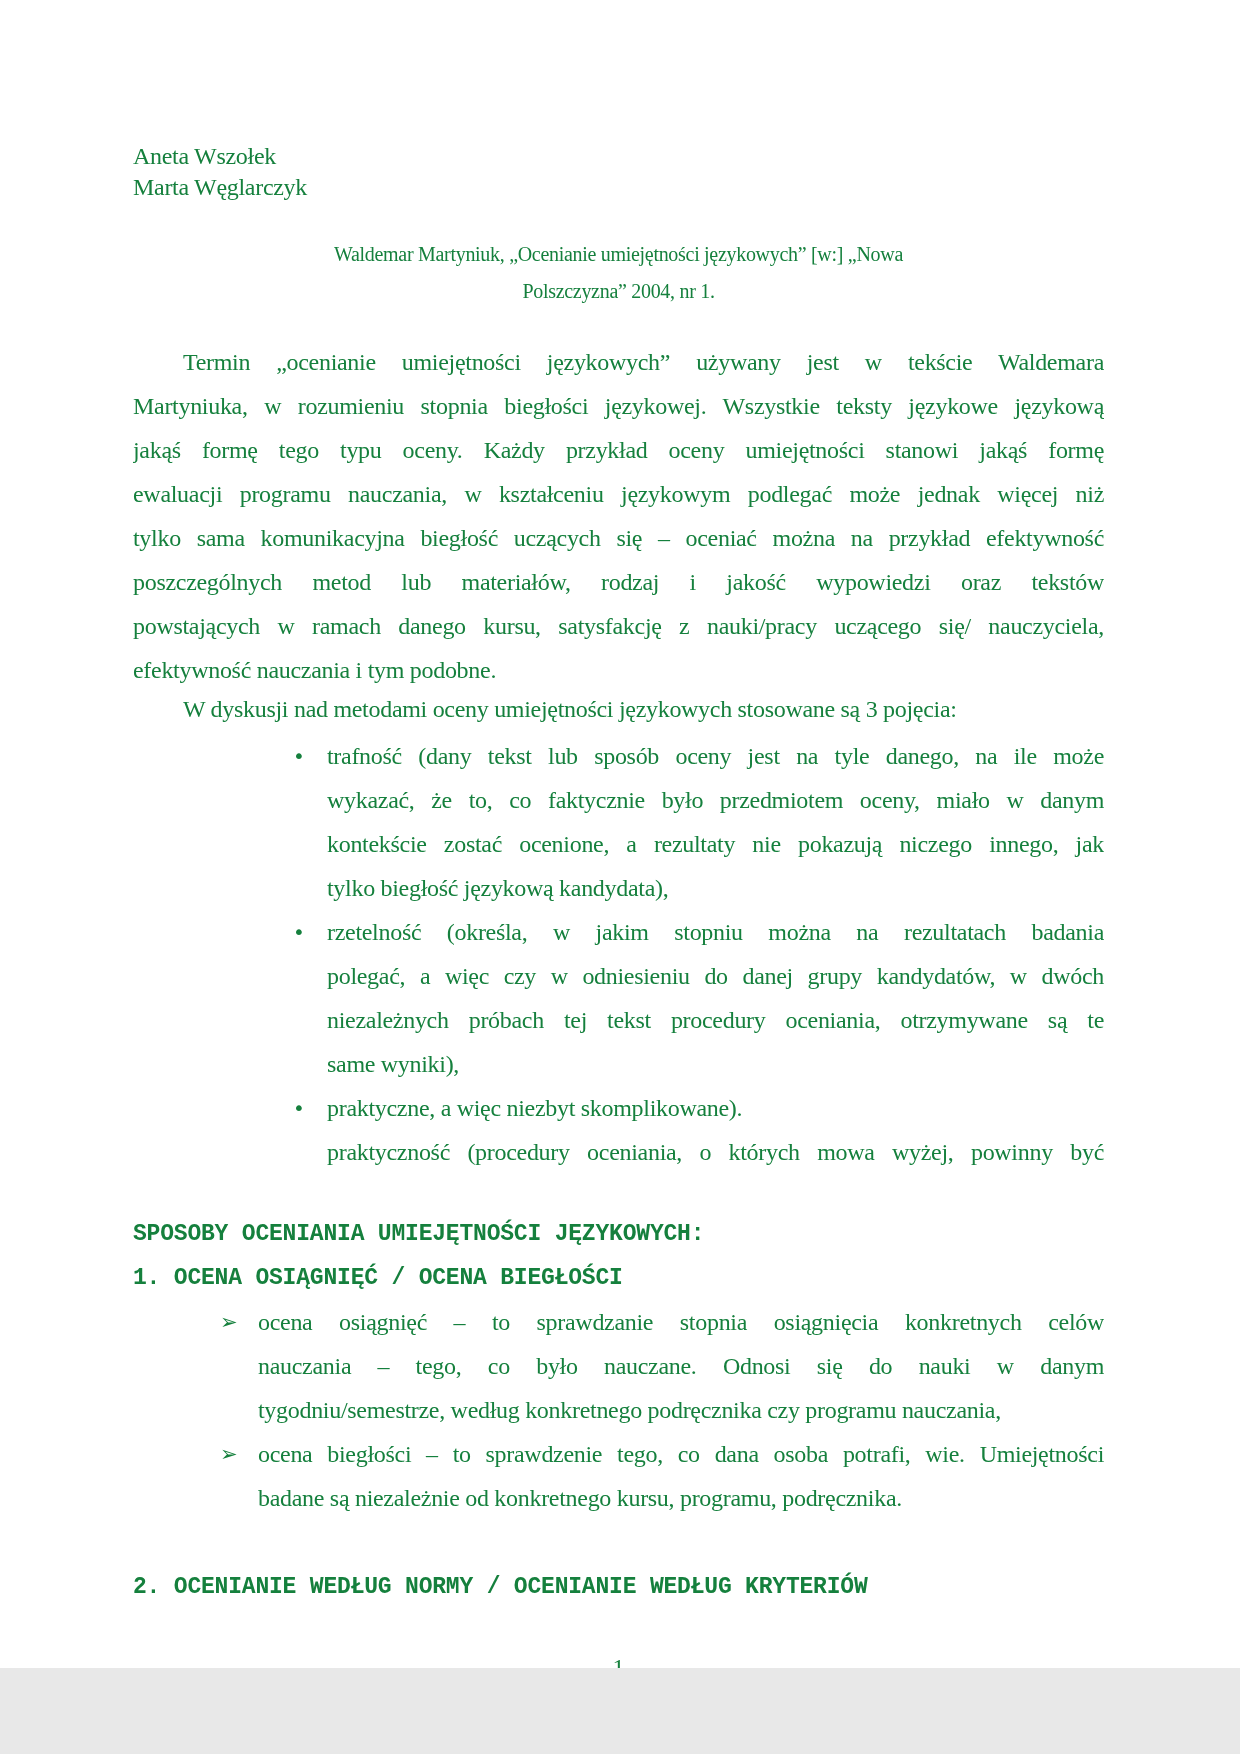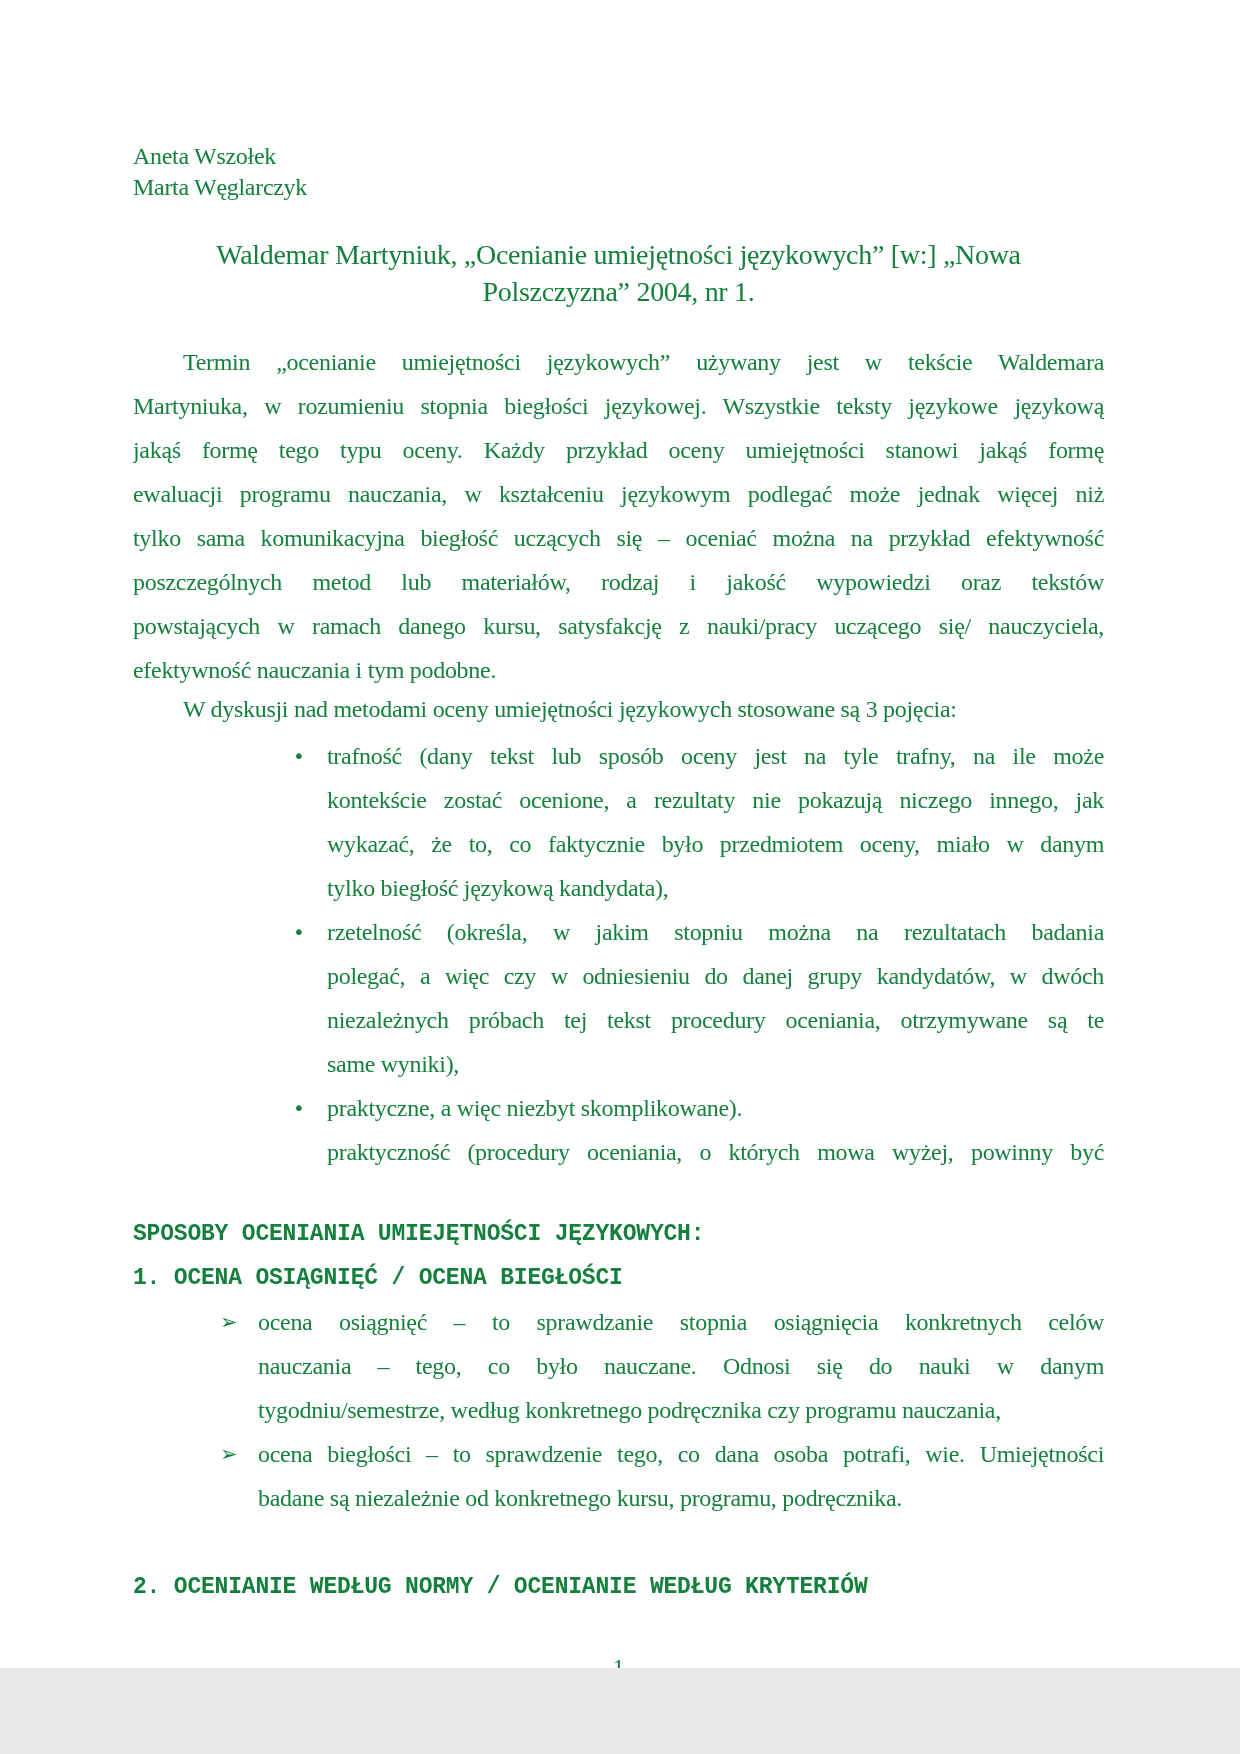--- a/index.html
+++ b/index.html
@@ -33,21 +33,21 @@
   .authors {
     left: 133px; top: 141px; width: 600px;
   }
   .authors .ln { line-height: 31px; }
 
   .doc-title {
     left: 133px; top: 236px; width: 971px;
     text-align: center;
   }
   .doc-title .ln {
-    font-size: 28px;
+    font-size: 20px;
     line-height: 37px;
     text-align: center; text-align-last: center;
   }
 
   .para1 { left: 133px; top: 340px; width: 971px; }
   .intro { left: 133px; top: 687px; width: 971px; }
 
   .bullets { left: 327px; top: 734px; width: 777px; }
   .arrows  { left: 258px; top: 1300px; width: 846px; }
 
@@ -110,23 +110,23 @@
   </div>
 
   <div class="abs intro">
     <div class="ln l ind">W dyskusji nad metodami oceny umiejętności językowych stosowane są 3 pojęcia:</div>
   </div>
 
   <div class="abs bullets">
 
     <div class="list-item">
       <span class="marker">•</span>
-      <div class="ln j"><b class="term">trafność</b><span> (dany tekst lub sposób oceny jest na tyle trafny, na ile może</span></div>
+      <div class="ln j"><b class="term">trafność</b><span> (dany tekst lub sposób oceny jest na tyle danego, na ile może</span></div>
+      <div class="ln j">wykazać, że to, co faktycznie było przedmiotem oceny, miało w danym</div>
       <div class="ln j">kontekście zostać ocenione, a rezultaty nie pokazują niczego innego, jak</div>
-      <div class="ln j">wykazać, że to, co faktycznie było przedmiotem oceny, miało w danym</div>
       <div class="ln l">tylko biegłość językową kandydata),</div>
     </div>
 
     <div class="list-item">
       <span class="marker">•</span>
       <div class="ln j"><b class="term">rzetelność</b><span> (określa, w jakim stopniu można na rezultatach badania</span></div>
       <div class="ln j">polegać, a więc czy w odniesieniu do danej grupy kandydatów, w dwóch</div>
       <div class="ln j">niezależnych próbach tej tekst procedury oceniania, otrzymywane są te</div>
       <div class="ln l">same wyniki),</div>
     </div>

